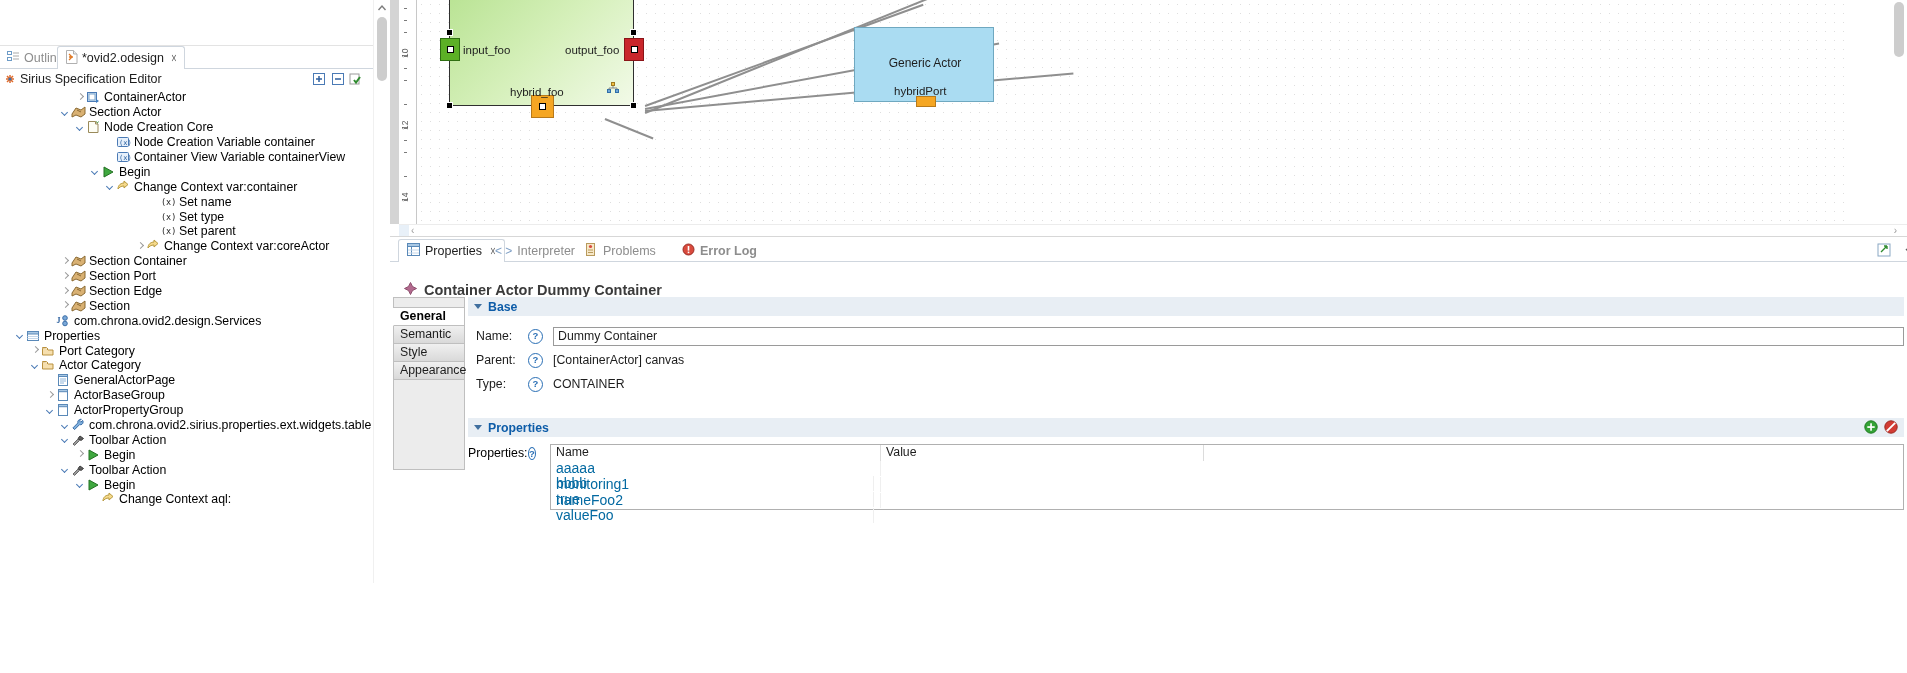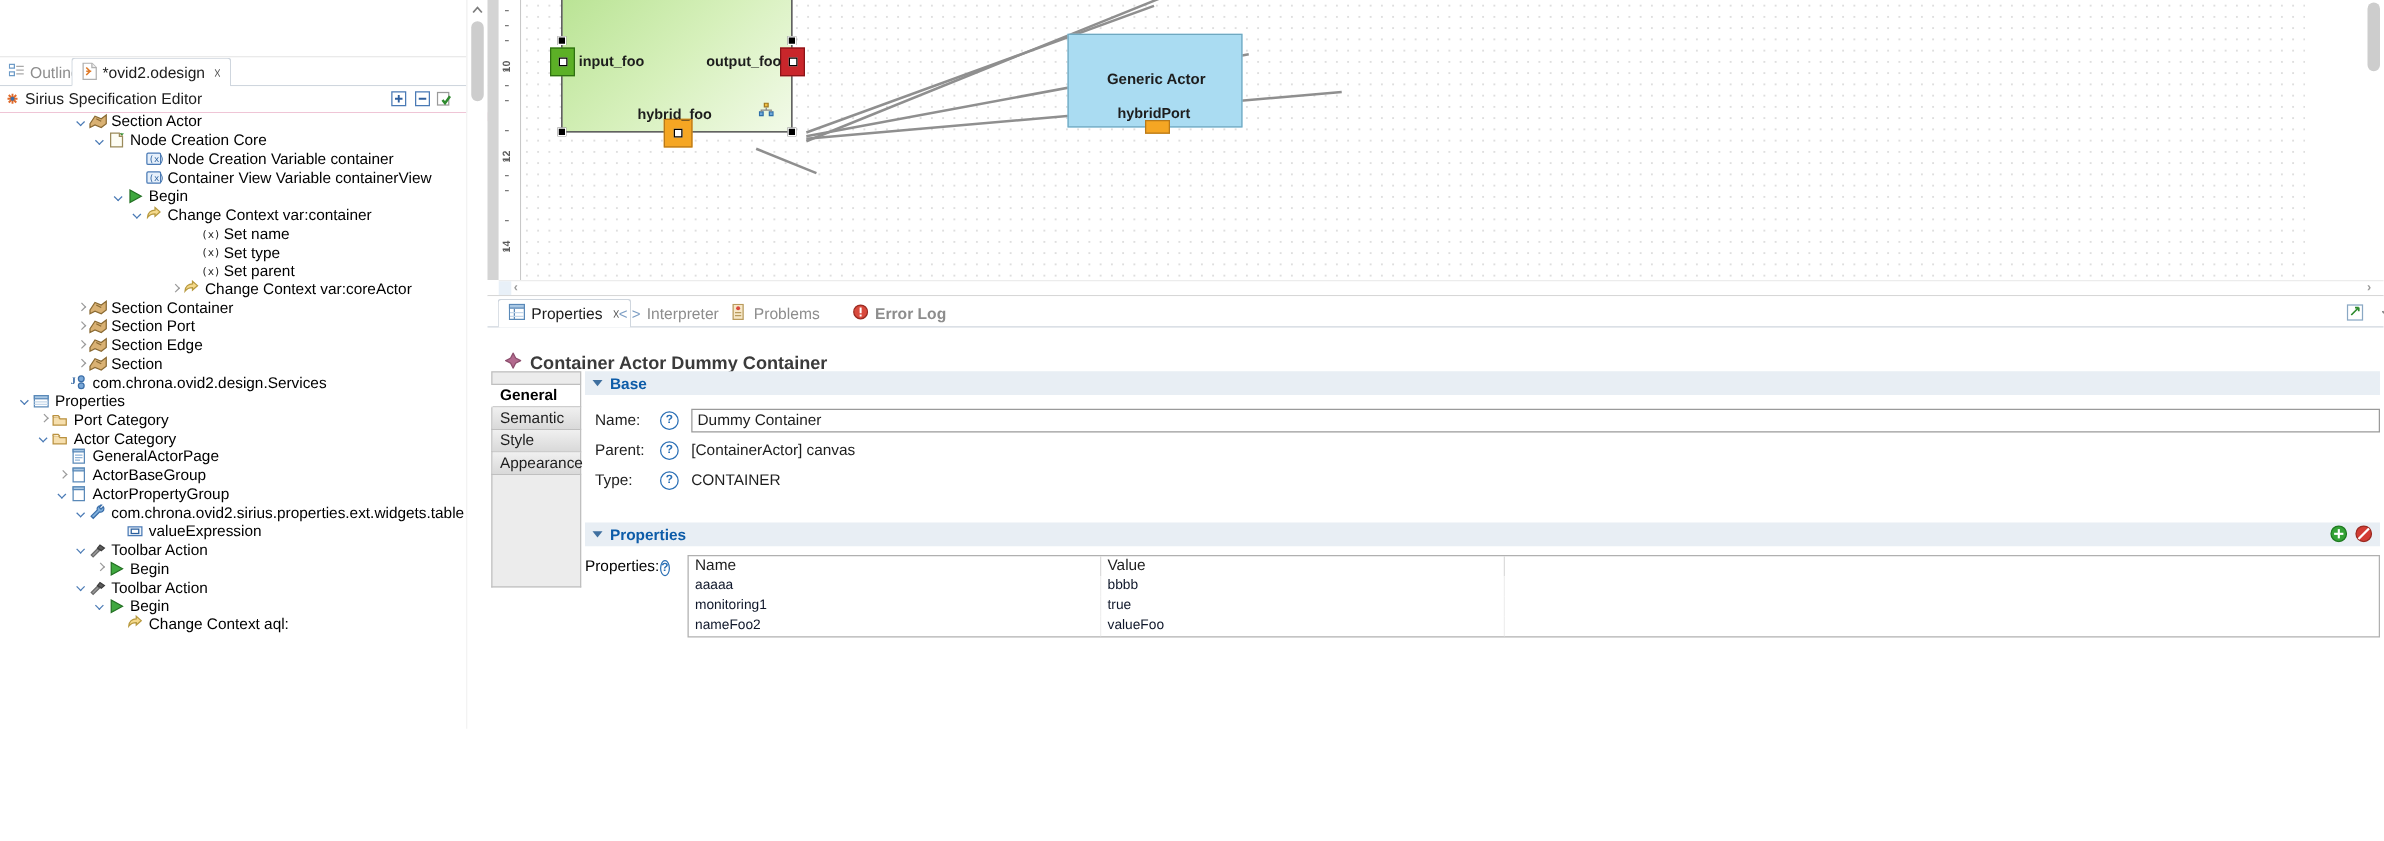--- a/index.html
+++ b/index.html
@@ -49,21 +49,21 @@
   #tree-sb{position:absolute;right:0;top:0;width:16px;height:583px;background:#fff;border-left:1px solid #f0f0f0;}
   #tree-sb .up,#tree-sb .dn{position:absolute;left:0;width:16px;height:16px;}
   #tree-sb .up{top:0;}
   #tree-sb .dn{bottom:0;}
   #tree-sb .thumb{position:absolute;left:3px;top:17px;width:10px;height:64px;background:#cdcdcd;border-radius:5px;}
 
   
   #v-split{position:absolute;left:374px;top:90px;width:16px;height:583px;background:#fff;}
 
   
-  #canvas-area{position:absolute;left:390px;top:0;width:1517px;height:236px;background:#fff;font-weight:bold;}
+  #canvas-area{position:absolute;left:390px;top:0;width:1517px;height:236px;background:#fff;}
   #canvas-left-gutter{position:absolute;left:0;top:0;width:9px;height:224px;background:#d4d4d4;}
   #ruler-v{position:absolute;left:9px;top:0;width:17px;height:224px;background:#fff;border-right:1px solid #c8c8c8;}
   .rtick{position:absolute;left:5px;width:3px;height:1px;background:#7a7a7a;}
   .rlabel{position:absolute;left:1px;font-size:8.5px;color:#5b5b5b;transform:rotate(-90deg);transform-origin:left top;white-space:nowrap;}
   #canvas{position:absolute;left:27px;top:0;width:1427px;height:224px;background:#fff;background-image:radial-gradient(#dedede 0.7px,transparent 0.7px);background-size:9px 9px;overflow:hidden;}
   #canvas-vsb{position:absolute;right:0;top:0;width:16px;height:224px;background:#fff;}
   #canvas-vsb .thumb{position:absolute;left:3px;top:2px;width:10px;height:55px;background:#cdcdcd;border-radius:5px;}
   #canvas-hsb{position:absolute;left:9px;top:224px;width:1508px;height:12px;background:#fff;border-top:1px solid #ececec;}
   #canvas-hsb .l{position:absolute;left:12px;top:0px;font-size:10px;color:#9a9a9a;}
   #canvas-hsb .r{position:absolute;right:10px;top:0px;font-size:10px;color:#9a9a9a;}
@@ -110,21 +110,21 @@
   .flabel{width:52px;font-size:12.3px;color:#1d1d1d;}
   .qmark{width:13px;height:13px;border-radius:50%;border:1.3px solid #2a6fb5;color:#2a6fb5;font-size:9.5px;line-height:11px;text-align:center;font-weight:bold;margin-right:10px;flex:0 0 13px;}
   .ftext{font-size:12.3px;color:#1d1d1d;}
   .finput{flex:1;height:19px;border:1px solid #9a9a9a;background:#fff;font-size:12.3px;color:#1d1d1d;line-height:17px;padding-left:4px;box-sizing:border-box;}
 
   
   #ptable-wrap{display:flex;margin-top:7px;}
   #ptable{flex:1;border:1px solid #b0b0b0;box-sizing:border-box;background:#fff;}
   .thead{display:flex;height:16px;font-size:12.3px;color:#1d1d1d;}
   .thead div{padding-left:5px;box-sizing:border-box;border-right:1px solid #dcdcdc;line-height:15px;}
-  .trow2{display:flex;height:16px;font-size:11px;color:#0f172a;}
+  .trow2{display:flex;height:16px;font-size:14px;color:#0369a1;flex-direction:column;}
   .trow2 div{padding-left:5px;box-sizing:border-box;border-right:1px solid #efefef;line-height:15px;}
   .c-name{width:330px;}
   .c-val{width:323px;}
   .c-rest{flex:1;border-right:none !important;}
   .tbl-btn{position:absolute;top:0;width:14px;height:14px;border-radius:50%;}
 </style>
 </head>
 <body>
 
 <div class="root">
@@ -194,20 +194,30 @@
         <svg width="14" height="14" viewBox="0 0 14 14">
             <rect x="1" y="2" width="9" height="10" fill="#fff" stroke="#9a9a9a"></rect>
             <path d="M5 8l2 2.5 4-5.5" stroke="#2e8b2e" stroke-width="2" fill="none"></path>
           </svg>
       </span>
     </div>
 
     <div id="tree">
       <div id="tree-rows">
           <div class="trow">
+            <span style="flex: 0 0 75px;"></span>
+            <span class="arrow r"></span>
+            <span class="ticon"><svg width="15" height="14" viewBox="0 0 15 14">
+                <rect x="1.5" y="2.5" width="9" height="9" fill="#cfe2f3" stroke="#4a7ab5"></rect>
+                <rect x="3" y="4" width="6" height="6" fill="#fff" stroke="#7aa4cc"></rect>
+                <path d="M10 9l3 2-3 2z" fill="#3b7bbf"></path>
+              </svg></span>
+            <span class="tlabel">ContainerActor</span>
+          </div>
+          <div class="trow">
             <span style="flex: 0 0 60px;"></span>
             <span class="arrow d"></span>
             <span class="ticon"><svg width="15" height="14" viewBox="0 0 15 14">
                 <path d="M1 9l4-6 5 2 4-3v7l-4 3-5-2-4 2z" fill="#d9b173" stroke="#8a6a33"></path>
                 <path d="M6 5l4 2" stroke="#8a6a33"></path>
               </svg></span>
             <span class="tlabel">Section Actor</span>
           </div>
           <div class="trow">
             <span style="flex: 0 0 75px;"></span>
@@ -390,29 +400,20 @@
               </svg></span>
             <span class="tlabel">ActorPropertyGroup</span>
           </div>
           <div class="trow">
             <span style="flex: 0 0 60px;"></span>
             <span class="arrow d"></span>
             <span class="ticon"><svg width="15" height="14" viewBox="0 0 15 14">
                 <path d="M9.5 1.5c-2 0-3.2 1.8-2.6 3.4l-5 5 1.7 1.7 5-5c1.7.6 3.5-.6 3.5-2.6 0-.7-.2-1.2-.5-1.6l-1.8 1.8-1.3-1.3 1.8-1.8c-.3-.1-.6-.1-.8 0z" fill="#7fb0dd" stroke="#3b6ea8"></path>
               </svg></span>
             <span class="tlabel">com.chrona.ovid2.sirius.properties.ext.widgets.table</span>
-          </div>
-          <div class="trow">
-            <span style="flex: 0 0 90px;"></span>
-            <span class="arrow"></span>
-            <span class="ticon"><svg width="15" height="14" viewBox="0 0 15 14">
-                <rect x="1.5" y="3.5" width="11" height="7" fill="#eef4fb" stroke="#4a7ab5"></rect>
-                <rect x="4" y="5.3" width="6" height="3.5" fill="#fff" stroke="#2a5f9e"></rect>
-              </svg></span>
-            <span class="tlabel">valueExpression</span>
           </div>
           <div class="trow">
             <span style="flex: 0 0 60px;"></span>
             <span class="arrow d"></span>
             <span class="ticon"><svg width="15" height="14" viewBox="0 0 15 14">
                 <path d="M2 11l5-5 1.5 1.5-5 5z" fill="#9a9a9a" stroke="#6a6a6a"></path>
                 <path d="M7 5.5l2-2.5 3.5 2.5-2.5 2z" fill="#5d5d5d" stroke="#3d3d3d"></path>
               </svg></span>
             <span class="tlabel">Toolbar Action</span>
           </div>

